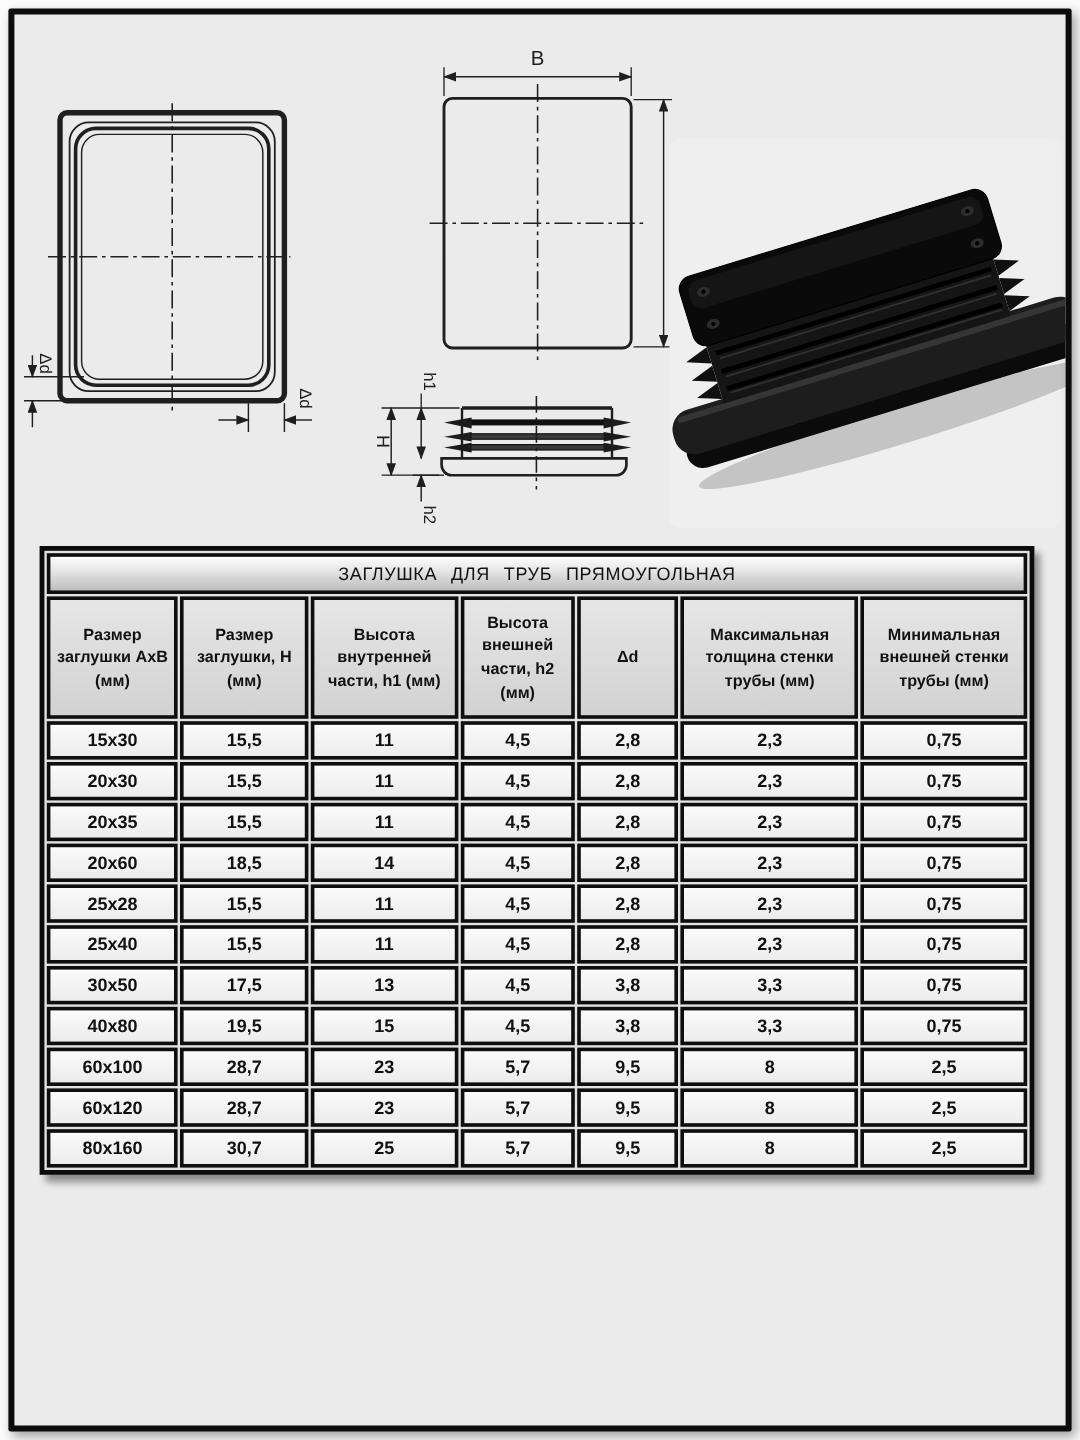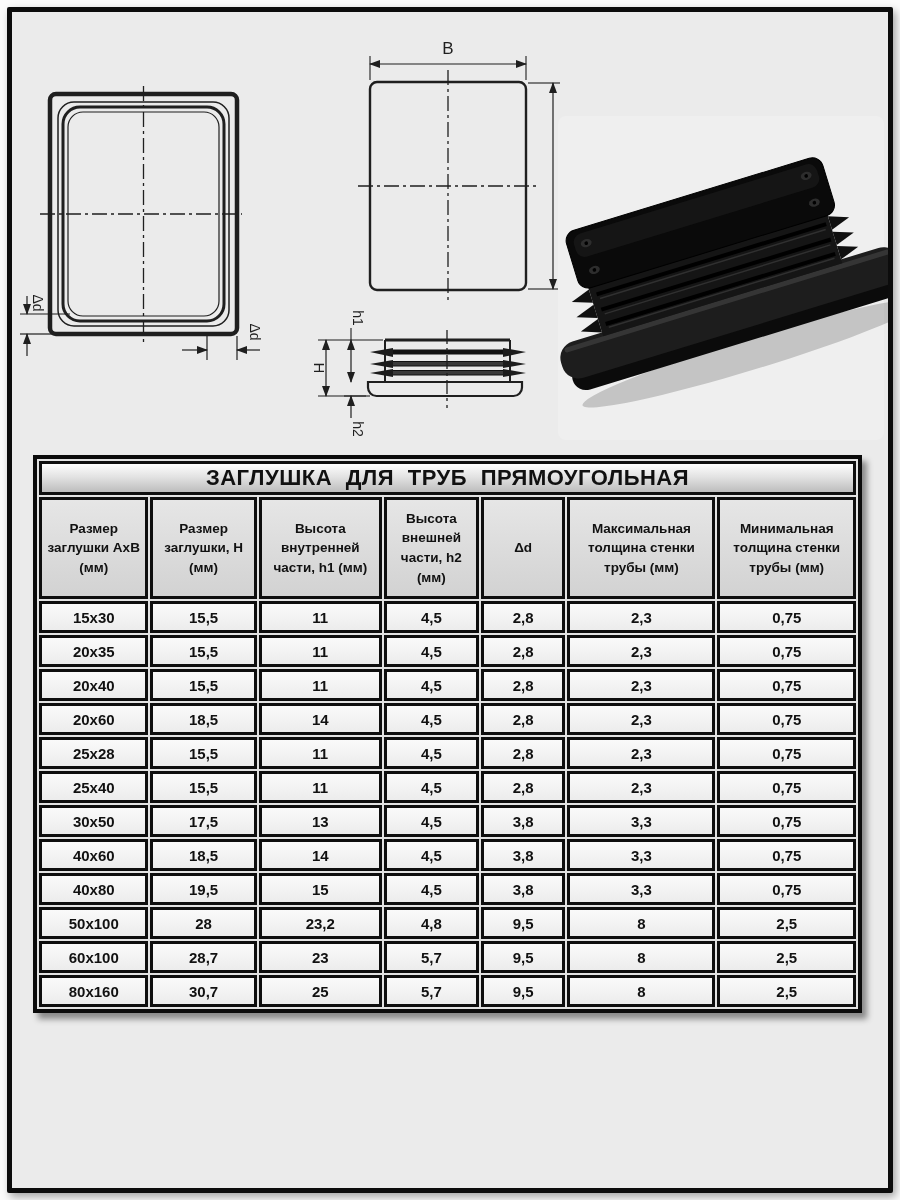--- a/index.html
+++ b/index.html
@@ -24,21 +24,21 @@
     box-shadow:5px 6px 6px rgba(0,0,0,.42);
     table-layout:fixed;
   }
   .spec-table th,.spec-table td{
     border:3px solid #0e0e0e;
     text-align:center;vertical-align:middle;
     color:#111;
   }
   .title-cell{
     height:26px;
-    font-size:22px;font-weight:bold;letter-spacing:.5px;word-spacing:7px;
+    font-size:15px;font-weight:normal;letter-spacing:.5px;word-spacing:7px;
     background:linear-gradient(180deg,#fdfdfd 0%,#e3e3e3 45%,#bdbdbd 100%);
   }
   .head-cell{
     height:92px;
     font-size:13.5px;font-weight:bold;line-height:1.45;
     padding:2px 3px;
     background:linear-gradient(180deg,#e6e6e6,#d2d2d2);
   }
   .data-row td{
     height:24px;
@@ -200,44 +200,44 @@
       <tr>
         <th class="title-cell" colspan="7">ЗАГЛУШКА ДЛЯ ТРУБ ПРЯМОУГОЛЬНАЯ</th>
       </tr>
       <tr>
         <th class="head-cell">Размер заглушки АхВ (мм)</th>
         <th class="head-cell">Размер заглушки, Н (мм)</th>
         <th class="head-cell">Высота внутренней части, h1 (мм)</th>
         <th class="head-cell">Высота внешней части, h2 (мм)</th>
         <th class="head-cell">Δd</th>
         <th class="head-cell">Максимальная толщина стенки трубы (мм)</th>
-        <th class="head-cell">Минимальная толщина стенки трубы (мм)</th>
+        <th class="head-cell">Минимальная внешней стенки трубы (мм)</th>
       </tr>
     </thead>
     <tbody>
         <tr class="data-row">
           <td>15х30</td>
           <td>15,5</td>
           <td>11</td>
           <td>4,5</td>
           <td>2,8</td>
           <td>2,3</td>
           <td>0,75</td>
         </tr>
         <tr class="data-row">
+          <td>20х30</td>
+          <td>15,5</td>
+          <td>11</td>
+          <td>4,5</td>
+          <td>2,8</td>
+          <td>2,3</td>
+          <td>0,75</td>
+        </tr>
+        <tr class="data-row">
           <td>20х35</td>
-          <td>15,5</td>
-          <td>11</td>
-          <td>4,5</td>
-          <td>2,8</td>
-          <td>2,3</td>
-          <td>0,75</td>
-        </tr>
-        <tr class="data-row">
-          <td>20х40</td>
           <td>15,5</td>
           <td>11</td>
           <td>4,5</td>
           <td>2,8</td>
           <td>2,3</td>
           <td>0,75</td>
         </tr>
         <tr class="data-row">
           <td>20х60</td>
           <td>18,5</td>
@@ -268,56 +268,47 @@
         <tr class="data-row">
           <td>30х50</td>
           <td>17,5</td>
           <td>13</td>
           <td>4,5</td>
           <td>3,8</td>
           <td>3,3</td>
           <td>0,75</td>
         </tr>
         <tr class="data-row">
-          <td>40х60</td>
-          <td>18,5</td>
-          <td>14</td>
-          <td>4,5</td>
-          <td>3,8</td>
-          <td>3,3</td>
-          <td>0,75</td>
-        </tr>
-        <tr class="data-row">
           <td>40х80</td>
           <td>19,5</td>
           <td>15</td>
           <td>4,5</td>
           <td>3,8</td>
           <td>3,3</td>
           <td>0,75</td>
-        </tr>
-        <tr class="data-row">
-          <td>50х100</td>
-          <td>28</td>
-          <td>23,2</td>
-          <td>4,8</td>
-          <td>9,5</td>
-          <td>8</td>
-          <td>2,5</td>
         </tr>
         <tr class="data-row">
           <td>60х100</td>
           <td>28,7</td>
           <td>23</td>
           <td>5,7</td>
           <td>9,5</td>
           <td>8</td>
           <td>2,5</td>
         </tr>
         <tr class="data-row">
+          <td>60х120</td>
+          <td>28,7</td>
+          <td>23</td>
+          <td>5,7</td>
+          <td>9,5</td>
+          <td>8</td>
+          <td>2,5</td>
+        </tr>
+        <tr class="data-row">
           <td>80х160</td>
           <td>30,7</td>
           <td>25</td>
           <td>5,7</td>
           <td>9,5</td>
           <td>8</td>
           <td>2,5</td>
         </tr>
       </tbody>
   </table>

